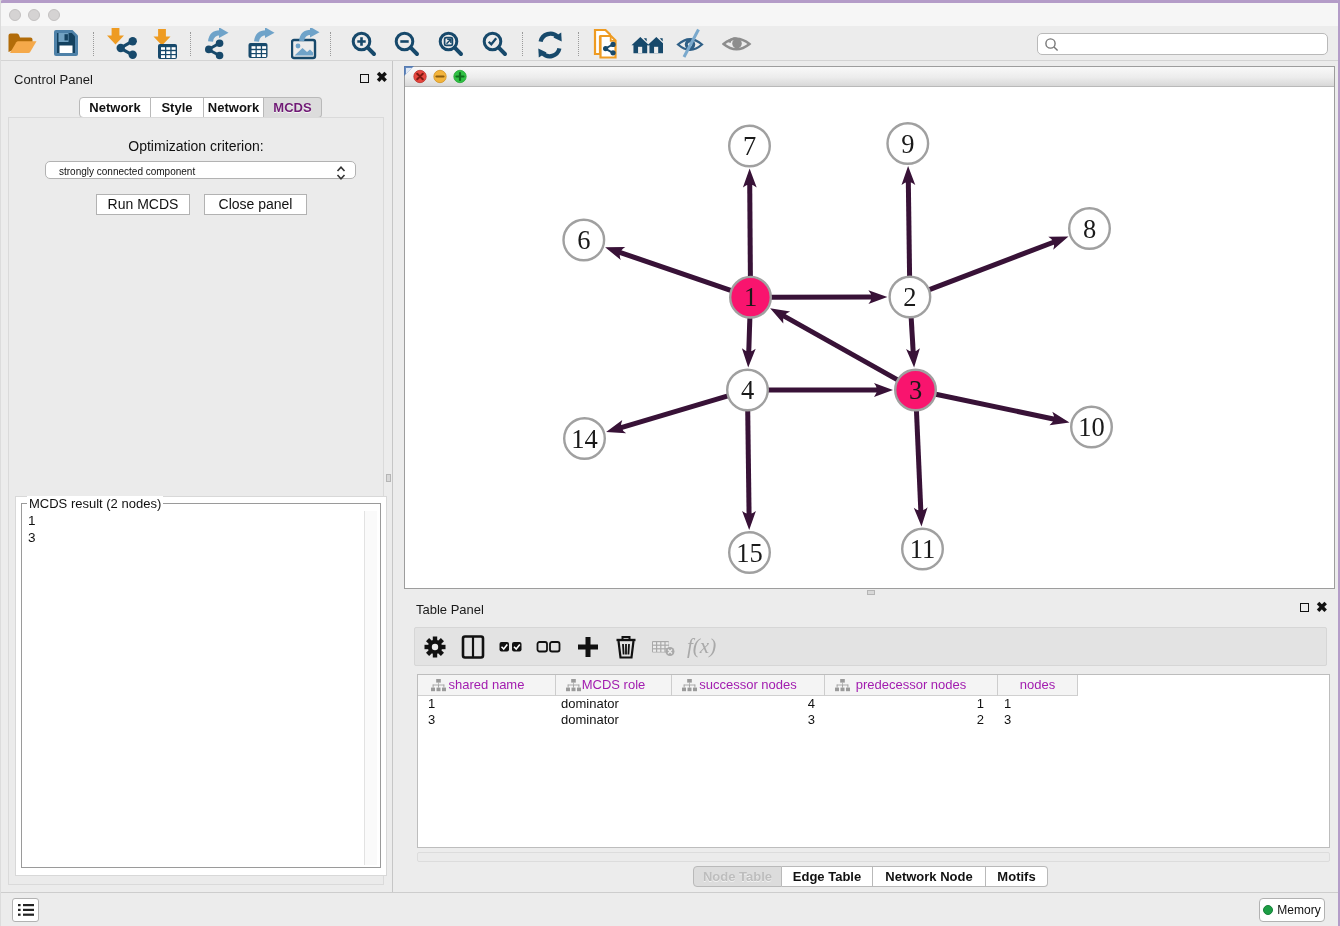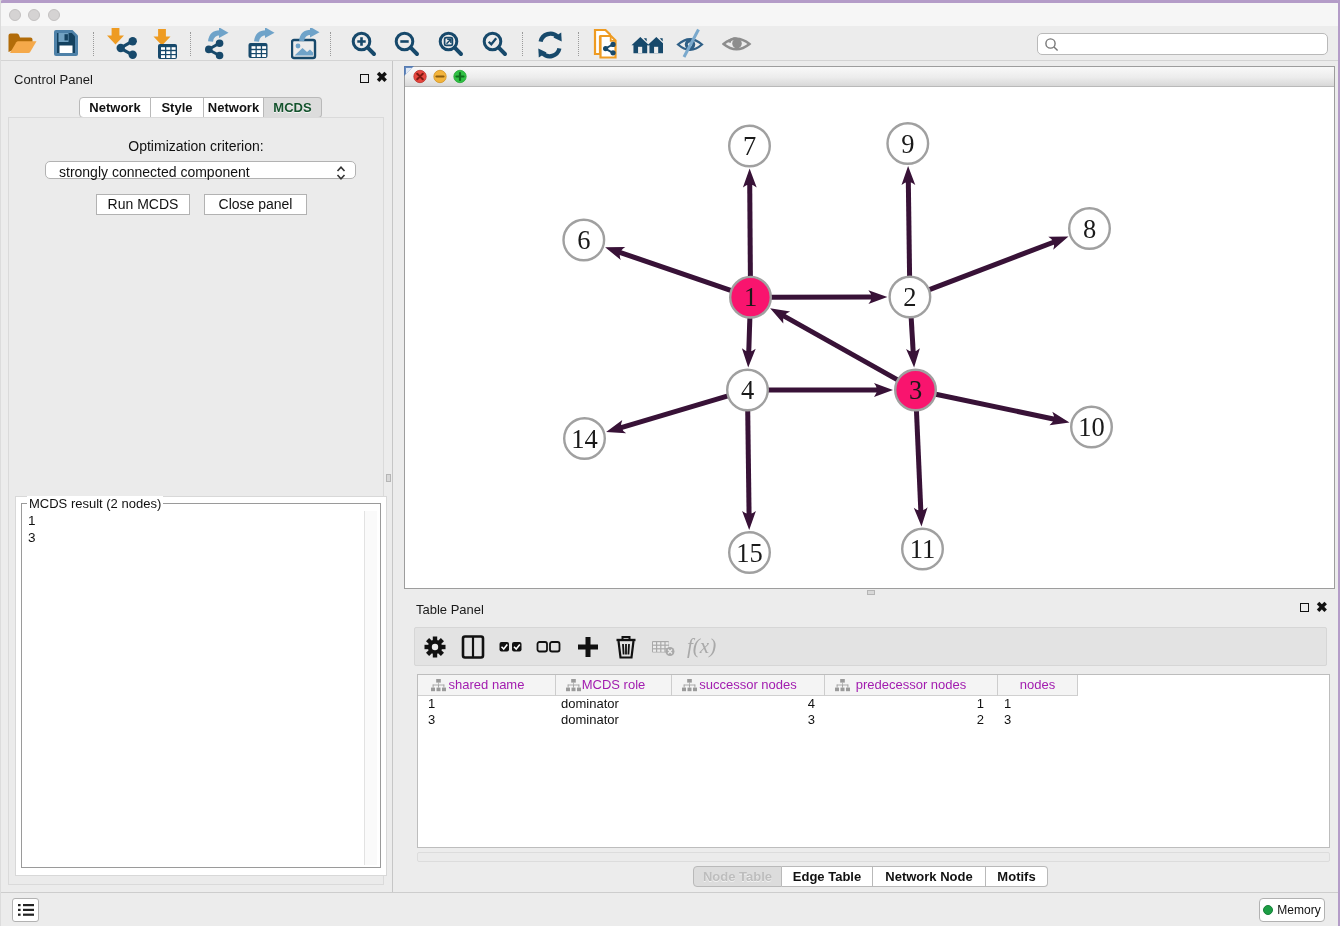--- a/index.html
+++ b/index.html
@@ -19,25 +19,25 @@
 .tsep { position:absolute; top:6px; height:24px; border-left:1px dotted #9a9a9a; width:0; }
 #searchbox { left:1037px; top:33px; width:291px; height:22px; background:#fff;
   border:1px solid #b9b9b9; border-radius:5px; }
 
 
 #cp { left:0; top:61px; width:393px; height:831px; background:#ececec; border-right:1px solid #c6c6c6; }
 #cp-title { left:14px; top:11px; font-size:13px; color:#1a1a1a;text-align:right; }
 .ptab { position:absolute; top:36px; height:21px; line-height:20px; text-align:center;
   font-size:13px; font-weight:bold; background:#fff; border:1px solid #b9b9b9; border-left:none; color:#111; }
 .ptab.first { border-left:1px solid #b9b9b9; border-radius:4px 0 0 4px; }
-.ptab.sel { background:#dcdcdc; color:#14532d; text-shadow:0 1px 0 #f5f5f5; border-radius:0 4px 4px 0; }
+.ptab.sel { background:#dcdcdc; color:#701a75; text-shadow:0 1px 0 #f5f5f5; border-radius:0 4px 4px 0; }
 #cp-inner { left:8px; top:56px; width:376px; height:768px; border:1px solid #dadada; background:#ebebeb; }
 #opt-label { left:0; top:20px; width:100%; text-align:center; font-size:14px; color:#111; }
 #dropdown { left:36px; top:43px; width:311px; height:18px; background:#fff; border:1px solid #b2b2b2;
-  border-radius:5px; font-size:14px; line-height:20px; padding-left:13px; color:#111; }
+  border-radius:5px; font-size:10px; line-height:20px; padding-left:13px; color:#111; }
 .btn { position:absolute; top:76px; height:21px; background:#fff; border:1px solid #b2b2b2;
   border-radius:0; font-size:14px; line-height:19px; text-align:center; color:#111; }
 #mcds-box { left:6px; top:378px; width:372px; height:380px; background:#fff; border:1px solid #d8d8d8; }
 #mcds-fs { position:absolute; left:5px; top:6px; right:5px; bottom:7px; border:1px solid #9a9a9a; }
 #mcds-legend { position:absolute; left:5px; top:-8px; background:#fff; padding:0 2px; font-size:13px; color:#111; }
 #mcds-text { position:absolute; left:2px; top:9px; font-size:13.5px; line-height:16.5px; color:#111; padding-left:4px; }
 #mcds-sb { position:absolute; right:3px; top:7px; width:13px; bottom:2px; background:#fafafa; border-left:1px solid #e2e2e2; }
 
 
 #netwin { left:404px; top:66px; width:931px; height:523px; background:#fff;

